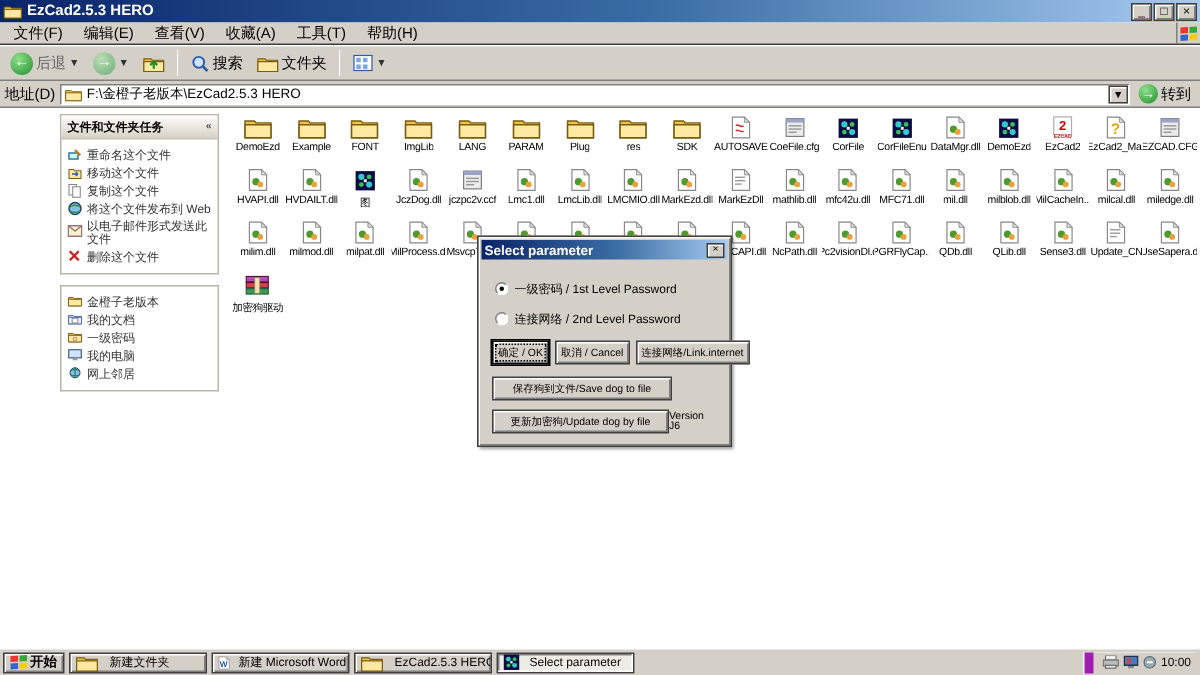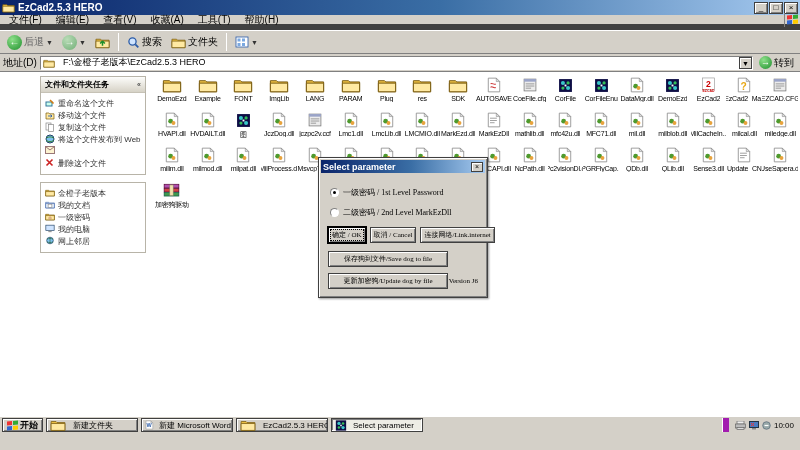--- a/index.html
+++ b/index.html
@@ -8,33 +8,33 @@
   .screen { position:relative; width:800px; height:450px; background:#d4d0c8; overflow:hidden; }
 
   
   .bvl { background:#d4d0c8; border:1px solid #404040; box-shadow: inset 1px 1px 0 #fff, inset -1px -1px 0 #808080; }
 
   
   .window { position:absolute; left:0; top:0; width:800px; height:432px; background:#fff; }
   .titlebar { height:15px; background:linear-gradient(90deg,#0a246a,#3a6ea5 55%,#a6caf0); display:flex; align-items:center; padding:0 2px; color:#fff; }
   .titlebar .ttl { font-size:10px; font-weight:bold; margin-left:3px; flex:1; white-space:nowrap; overflow:hidden; }
   .winbtn { width:14px; height:12px; font-size:8px; line-height:10px; text-align:center; color:#000; margin-left:1px; background:#d4d0c8; border:1px solid #404040; box-shadow:inset 1px 1px 0 #fff, inset -1px -1px 0 #808080; cursor:default; }
-  .menubar { height:15px; background:#d4d0c8; border-bottom:6px solid #404040; display:flex; align-items:center; padding-left:2px; }
+  .menubar { height:15px; background:#d4d0c8; border-bottom:1px solid #404040; display:flex; align-items:center; padding-left:2px; }
   .menu-item { font-size:10px; padding:1px 7px; color:#000; }
   .menubar .spacer { flex:1; }
   .winlogo { width:16px; height:14px; display:flex; align-items:center; justify-content:center; border-left:1px solid #808080; }
   .toolbar { height:24px; background:#d4d0c8; border-top:1px solid #fff; border-bottom:1px solid #808080; display:flex; align-items:center; padding-left:4px; gap:3px; }
   .tbtn { display:flex; align-items:center; gap:2px; font-size:10px; padding:1px 3px; color:#000; }
   .navcirc { width:15px; height:15px; border-radius:50%; background:radial-gradient(circle at 35% 30%,#8ee08a,#1e8f2c); color:#fff; font-size:10px; line-height:14px; text-align:center; }
   .navcirc.dis { background:radial-gradient(circle at 35% 30%,#b9dcb7,#6fae76); }
   .caret { font-size:7px; color:#333; }
   .tsep { width:1px; height:18px; background:#808080; border-right:1px solid #fff; margin:0 2px; }
   .addressbar { height:18px; background:#d4d0c8; display:flex; align-items:center; padding:1px 3px; gap:3px; border-bottom:1px solid #808080; }
   .addr-label { font-size:10px; }
-  .addr-box { flex:1; height:14px; display:flex; align-items:center; background:#fff; border:1px solid; border-color:#808080 #fff #fff #808080; font-size:9px; padding-left:2px; gap:8px; }
+  .addr-box { flex:1; height:14px; display:flex; align-items:center; background:#fff; border:1px solid; border-color:#808080 #fff #fff #808080; font-size:9px; padding-left:2px; gap:3px; }
   .addr-box .txt { flex:1; white-space:nowrap; overflow:hidden; }
   .addr-drop { width:13px; height:12px; font-size:7px; text-align:center; line-height:11px; background:#d4d0c8; border:1px solid #404040; box-shadow:inset 1px 1px 0 #fff; }
   .go-btn { display:flex; align-items:center; gap:2px; font-size:10px; padding:0 3px; }
 
   
   .content { position:relative; display:flex; height:359px; background:#fff; overflow:hidden; }
   .sidebar { width:114px; padding:2px; flex-shrink:0;margin-left:36px; }
   .panel { background:#fff; border:1px solid #b8b4a8; margin:2px 2px 7px 2px; }
   .panel-h { background:linear-gradient(#fdfdfb,#d6d2c6); padding:2px 4px; font-size:8px; font-weight:bold; display:flex; justify-content:space-between; align-items:center; border-bottom:1px solid #c6c2b6; }
   .chev { font-size:7px; color:#555; line-height:6px; }
@@ -46,33 +46,33 @@
   .file-row { display:grid; grid-template-columns:repeat(18,1fr); margin-bottom:1px; }
   .file-item { display:flex; flex-direction:column; align-items:center; height:34px; overflow:hidden; }
   .file-item .fi { width:22px; height:20px; display:flex; align-items:center; justify-content:center; }
   .file-item .fl { font-size:7px; letter-spacing:-0.2px; white-space:nowrap; overflow:hidden; max-width:40px; text-align:center; color:#000; }
 
   
   .dialog { position:absolute; left:318px; top:157px; width:170px; background:#d4d0c8; border:1px solid #404040; box-shadow:inset 1px 1px 0 #fff, inset -1px -1px 0 #808080, 1px 1px 2px rgba(0,0,0,.4); z-index:5; }
   .dlg-title { height:13px; margin:2px; background:linear-gradient(90deg,#0a246a,#3a6ea5 55%,#a6caf0); display:flex; align-items:center; padding:0 2px; }
   .dlg-title .t { color:#fff; font-size:9px; font-weight:bold; flex:1; }
   .dlg-close { width:12px; height:10px; font-size:7px; line-height:8px; text-align:center; background:#d4d0c8; border:1px solid #404040; box-shadow:inset 1px 1px 0 #fff; }
-  .dlg-body { padding:7px 7px 8px 9px;font-family:Liberation Serif, serif; }
+  .dlg-body { padding:7px 7px 8px 9px; }
   .radio-row { display:flex; align-items:center; gap:4px; margin:5px 0 9px 2px; font-size:8px; }
   .radio { width:9px; height:9px; border-radius:50%; background:#fff; border:1px solid; border-color:#808080 #fff #fff #808080; position:relative; flex-shrink:0; }
   .radio.sel::after { content:""; position:absolute; left:2px; top:2px; width:3px; height:3px; border-radius:50%; background:#000; }
   .btn { font-size:7px; white-space:nowrap; padding:2px 3px; background:#d4d0c8; border:1px solid #404040; box-shadow:inset 1px 1px 0 #fff, inset -1px -1px 0 #808080; text-align:center; }
   .btn.default { outline:1px dotted #000; outline-offset:-3px; border:1px solid #000; box-shadow:0 0 0 1px #000, inset 1px 1px 0 #fff, inset -1px -1px 0 #808080; }
   .btn-row { display:flex; gap:4px; margin:2px 0 8px 0; }
   .btn-wide { display:block; margin-bottom:6px; padding:2px 4px; }
   .ver-row { display:flex; align-items:center; }
   .version { font-size:7px; margin-left:auto; margin-right:2px; color:#000; }
 
   
-  .taskbar { position:absolute; left:0; bottom:16px; width:800px; height:18px; background:#d4d0c8; border-top:1px solid #fff; display:flex; padding:1px 2px; gap:3px; }
+  .taskbar { position:absolute; left:0; bottom:0; width:800px; height:18px; background:#d4d0c8; border-top:1px solid #fff; display:flex; align-items:center; padding:1px 2px; gap:3px; }
   .start-btn { display:flex; align-items:center; gap:2px; height:14px; padding:0 4px; font-size:9px; font-weight:bold; }
   .task { display:flex; align-items:center; gap:3px; width:92px; height:14px; padding:0 3px; font-size:8px; white-space:nowrap; overflow:hidden; }
   .task.active { background:#eeede5; box-shadow:inset -1px -1px 0 #fff, inset 1px 1px 0 #808080; border:1px solid #404040; }
   .tray { margin-left:auto; display:flex; align-items:center; gap:3px; height:14px; padding:0 4px 0 6px; border-left:6px solid #a21caf; box-shadow:-1px 0 0 #fff; font-size:8px; }
   .flag { display:grid; grid-template-columns:5px 5px; grid-template-rows:4px 4px; gap:1px; transform:skewY(-4deg); }
   .flag i { display:block; }
   svg { display:block; }
 </style>
 </head>
 <body>
@@ -218,20 +218,21 @@
                 </span>
                 <span>将这个文件发布到 Web</span>
               </div>
               <div class="p-item">
                 <span class="mi">
                   <svg width="10" height="8" viewBox="0 0 10 8">
                     <rect x=".5" y=".5" width="9" height="7" fill="#fdf3d0" stroke="#977"></rect>
                     <path d="M.5.5L5 4 9.5.5" stroke="#977" fill="none"></path>
                   </svg>
                 </span>
+                <span>以电子邮件形式发送此文件</span>
               </div>
               <div class="p-item">
                 <span class="mi">
                   <svg width="9" height="9" viewBox="0 0 9 9">
                     <path d="M1.5 1.5l6 6M7.5 1.5l-6 6" stroke="#c22" stroke-width="1.6"></path>
                   </svg>
                 </span>
                 <span>删除这个文件</span>
               </div>
             </div>
@@ -903,21 +904,21 @@
       <span class="t">Select parameter</span>
       <span class="dlg-close">×</span>
     </div>
     <div class="dlg-body">
       <div class="radio-row">
         <span class="radio sel"></span>
         <span>一级密码 / 1st Level Password</span>
       </div>
       <div class="radio-row">
         <span class="radio"></span>
-        <span>二级密码 / 2nd Level MarkEzDll</span>
+        <span>连接网络 / 2nd Level Password</span>
       </div>
       <div class="btn-row">
         <span class="btn default">确定 / OK</span>
         <span class="btn">取消 / Cancel</span>
         <span class="btn">连接网络/Link.internet</span>
       </div>
       <span class="btn btn-wide" style="width:120px;">保存狗到文件/Save dog to file</span>
       <div class="ver-row">
         <span class="btn" style="width:120px;">更新加密狗/Update dog by file</span>
         <span class="version">Version J6</span>

